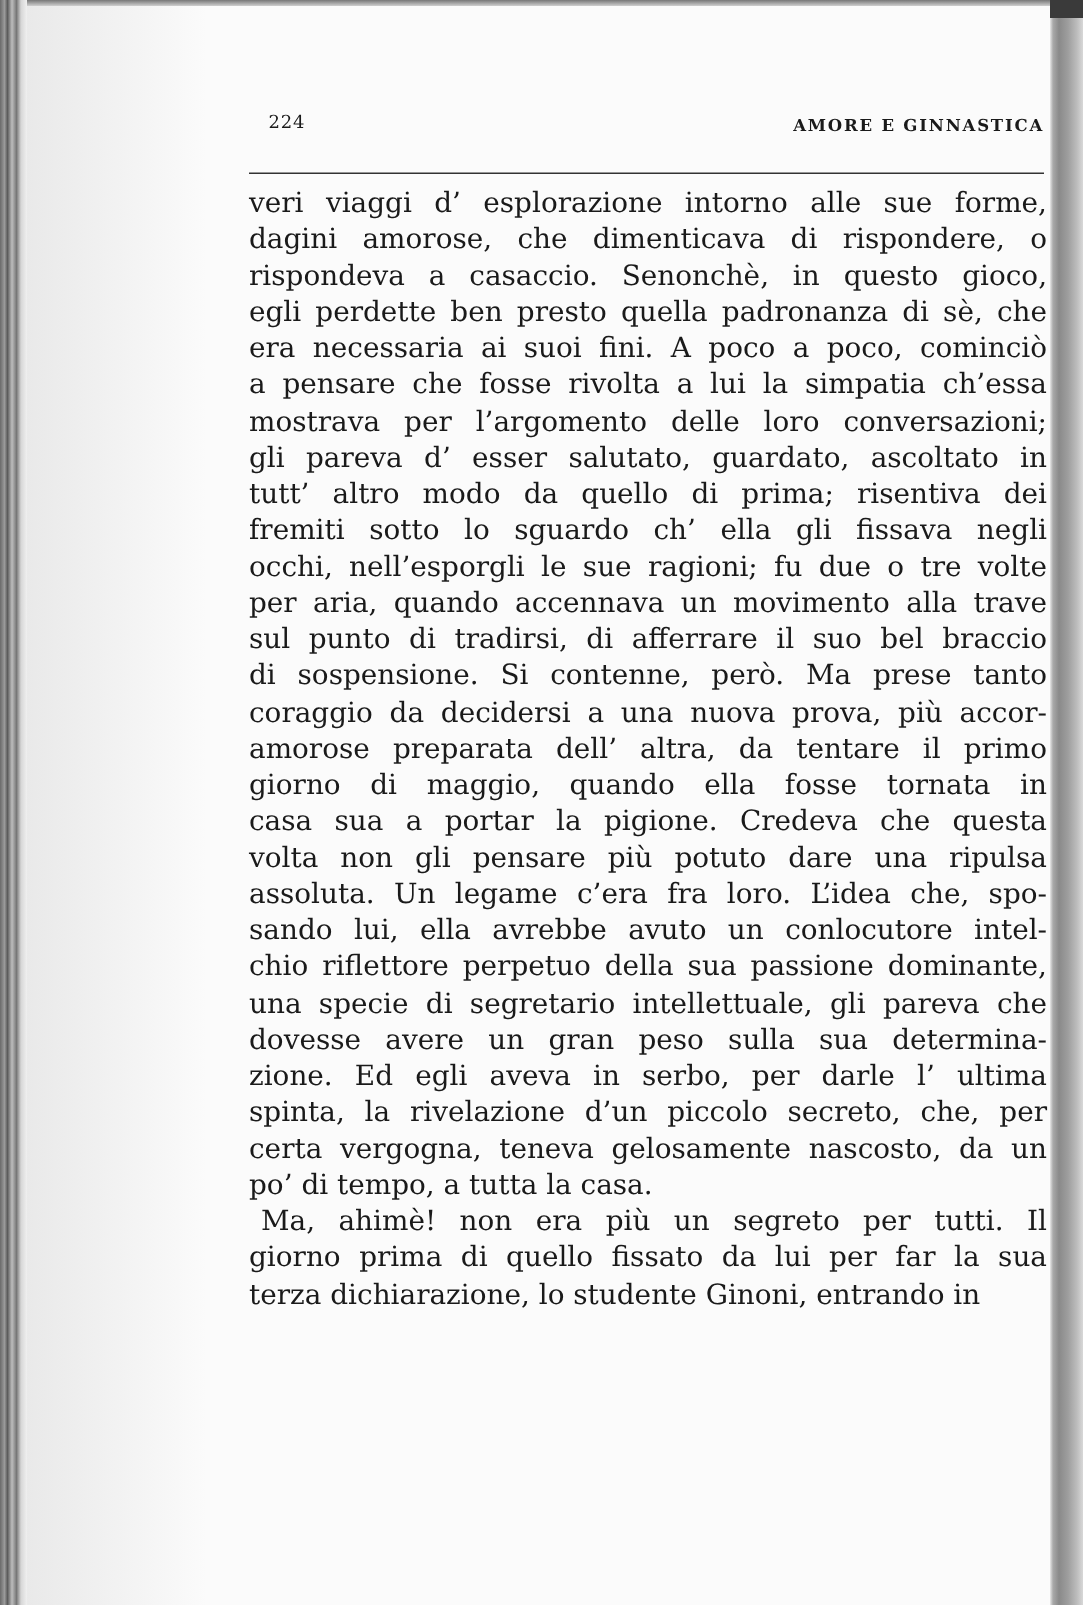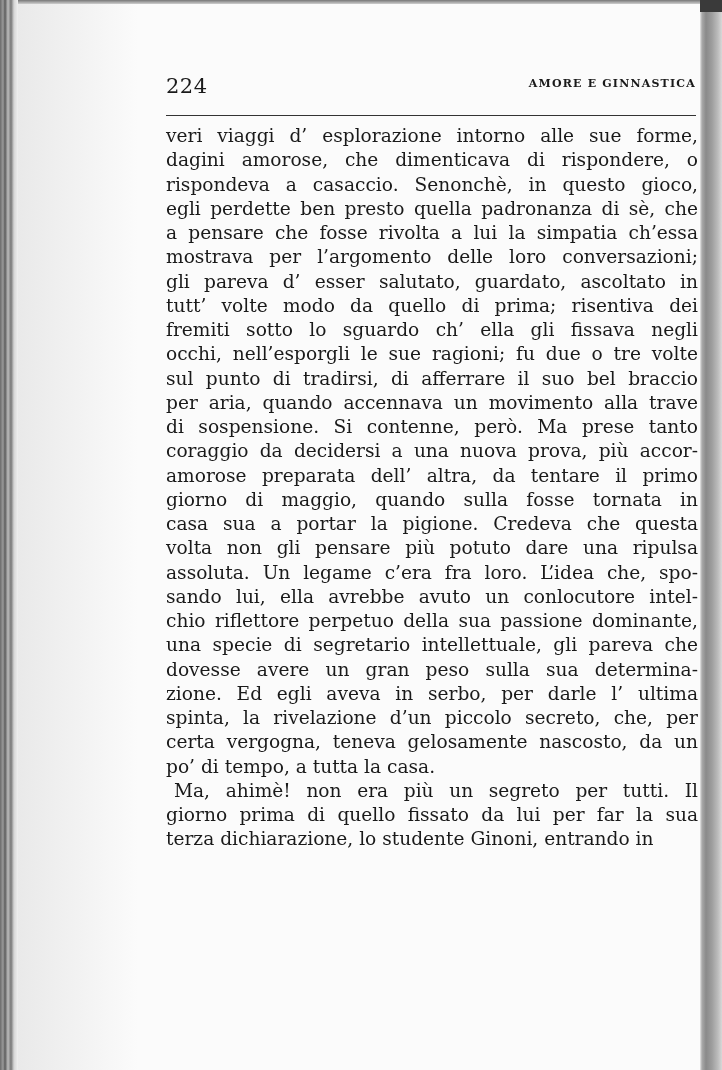--- a/index.html
+++ b/index.html
@@ -26,22 +26,22 @@
       background: linear-gradient(to right, #e8e8e8 0px, #a9a9a9 2px, #8a8a8a 6px, #9e9e9e 12px, #bdbdbd 18px, #d8d8d8 22px);
     }
     .right-edge-top {
       position: absolute; left: 700px; top: 0; width: 22px; height: 12px;
       background: #3a3a3a;
     }
     .running-head {
       position: absolute; left: 166px; top: 74px; width: 530px; height: 22px;
     }
     .page-number {
-      position: absolute; left: 0; top: 0;
-      font-size: 21px; letter-spacing: 0.5px; text-align: right;
+      position: absolute; left: 13px; top: 0;
+      font-size: 12px; letter-spacing: 0.5px; text-align: right;
     }
     .running-title {
       position: absolute; left: 0; width: 100%; top: 3px; text-align: right;
       font-size: 11px; letter-spacing: 1.2px; font-weight: bold;
     }
     .head-rule {
       position: absolute; left: 166px; top: 115px; width: 530px; height: 1px;
       background: #333;
     }
     .body-text {
@@ -68,32 +68,33 @@
   <span class="page-number">224</span>
   <span class="running-title">AMORE E GINNASTICA</span>
 </div>
 <div class="head-rule"></div>
 
 <div class="body-text" id="body-text">
     <span class="line">veri viaggi d’ esplorazione intorno alle sue forme,</span>
     <span class="line">dagini amorose, che dimenticava di rispondere, o</span>
     <span class="line">rispondeva a casaccio. Senonchè, in questo gioco,</span>
     <span class="line">egli perdette ben presto quella padronanza di sè, che</span>
+    <span class="line">era necessaria ai suoi fini. A poco a poco, cominciò</span>
     <span class="line">a pensare che fosse rivolta a lui la simpatia ch’essa</span>
     <span class="line">mostrava per l’argomento delle loro conversazioni;</span>
     <span class="line">gli pareva d’ esser salutato, guardato, ascoltato in</span>
-    <span class="line">tutt’ volte modo da quello di prima; risentiva dei</span>
+    <span class="line">tutt’ altro modo da quello di prima; risentiva dei</span>
     <span class="line">fremiti sotto lo sguardo ch’ ella gli fissava negli</span>
     <span class="line">occhi, nell’esporgli le sue ragioni; fu due o tre volte</span>
+    <span class="line">per aria, quando accennava un movimento alla trave</span>
     <span class="line">sul punto di tradirsi, di afferrare il suo bel braccio</span>
-    <span class="line">per aria, quando accennava un movimento alla trave</span>
     <span class="line">di sospensione. Si contenne, però. Ma prese tanto</span>
     <span class="line">coraggio da decidersi a una nuova prova, più accor-</span>
     <span class="line">amorose preparata dell’ altra, da tentare il primo</span>
-    <span class="line">giorno di maggio, quando sulla fosse tornata in</span>
+    <span class="line">giorno di maggio, quando ella fosse tornata in</span>
     <span class="line">casa sua a portar la pigione. Credeva che questa</span>
     <span class="line">volta non gli pensare più potuto dare una ripulsa</span>
     <span class="line">assoluta. Un legame c’era fra loro. L’idea che, spo-</span>
     <span class="line">sando lui, ella avrebbe avuto un conlocutore intel-</span>
     <span class="line">chio riflettore perpetuo della sua passione dominante,</span>
     <span class="line">una specie di segretario intellettuale, gli pareva che</span>
     <span class="line">dovesse avere un gran peso sulla sua determina-</span>
     <span class="line">zione. Ed egli aveva in serbo, per darle l’ ultima</span>
     <span class="line">spinta, la rivelazione d’un piccolo secreto, che, per</span>
     <span class="line">certa vergogna, teneva gelosamente nascosto, da un</span>

